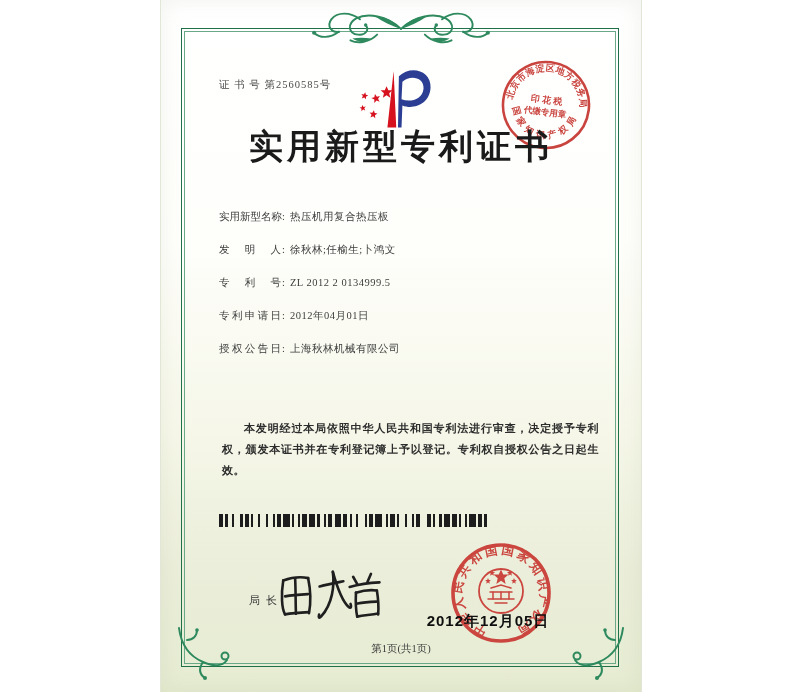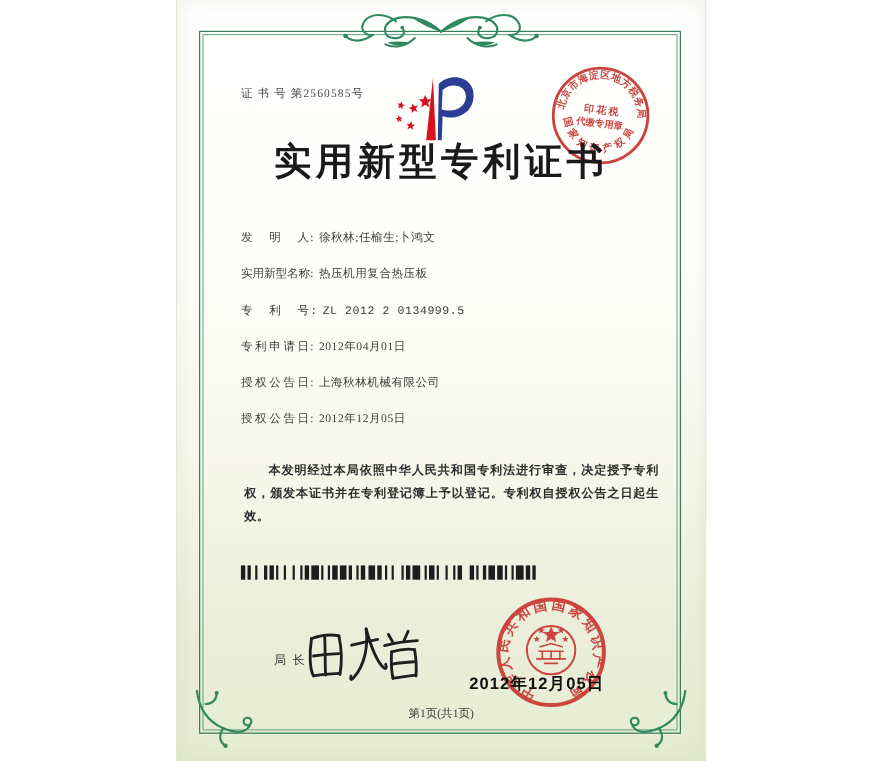--- a/index.html
+++ b/index.html
@@ -18,21 +18,21 @@
   .corner.br{right:14px;bottom:12px;}
   .corner.bl{left:14px;bottom:12px;transform:scaleX(-1);}
   .cert-no{position:absolute;left:58px;top:78px;font-size:10.5px;letter-spacing:1px;color:#4a4a4a;}
   .logo{position:absolute;left:193px;top:64px;width:88px;height:74px;}
   .stamp-tax{position:absolute;left:339px;top:59px;width:92px;height:92px;transform:rotate(7deg);opacity:.92;}
   .title{position:absolute;top:124px;left:0;right:0;margin:0;text-align:center;
     font-weight:700;font-size:34px;letter-spacing:4px;color:#1a1a1a;
     font-family:Liberation Serif, serif;}
   .fields{position:absolute;left:58px;top:207px;width:380px;font-size:10.5px;color:#3d3d3d;}
   .frow{height:20px;line-height:20px;margin-bottom:13px;white-space:nowrap;}
-  .frow.gap{margin-top:9px;font-family:Liberation Mono, monospace;}
+  .frow.gap{margin-top:9px;}
   .flabel{display:inline-block;width:62px;text-align:justify;text-align-last:justify;}
   .fcolon{margin:0 5px 0 1px;}
   .fvalue{letter-spacing:.5px;}
   .paras{position:absolute;left:45px;top:402px;width:409px;
     font-family:"Liberation Sans","DejaVu Sans",sans-serif;font-weight:700;
     font-size:11px;line-height:21px;color:#2d2d2d;text-align:justify;letter-spacing:.4px;}
   .paras p{margin:16px;text-indent:2em;}
   .barcode{position:absolute;left:58px;top:514px;width:268px;height:13px;display:flex;align-items:stretch;}
   .bc-bar{height:100%;flex:none;}
   .sig-title{position:absolute;left:88px;top:593px;font-size:11px;letter-spacing:6px;color:#333;}
@@ -125,36 +125,33 @@
         <textPath href="#taxBot" startOffset="50%" text-anchor="middle">国家知识产权局</textPath>
       </text>
       <text x="46" y="44" text-anchor="middle" font-size="9" font-weight="700" fill="#c5352f">印 花 税</text>
       <text x="46" y="56" text-anchor="middle" font-size="8.5" font-weight="700" fill="#c5352f">代缴专用章</text>
     </svg>
 
     <h1 class="title">实用新型专利证书</h1>
 
     <div class="fields">
       <div class="frow">
+        <span class="flabel">实用新型名称</span><span class="fcolon">:</span><span class="fvalue">热压机用复合热压板</span>
+      </div>
+      <div class="frow">
         <span class="flabel">发明人</span><span class="fcolon">:</span><span class="fvalue">徐秋林;任榆生;卜鸿文</span>
-      </div>
-      <div class="frow">
-        <span class="flabel">实用新型名称</span><span class="fcolon">:</span><span class="fvalue">热压机用复合热压板</span>
       </div>
       <div class="frow gap">
         <span class="flabel">专利号</span><span class="fcolon">:</span><span class="fvalue">ZL 2012 2 0134999.5</span>
       </div>
       <div class="frow">
         <span class="flabel">专利申请日</span><span class="fcolon">:</span><span class="fvalue">2012年04月01日</span>
       </div>
       <div class="frow">
         <span class="flabel">授权公告日</span><span class="fcolon">:</span><span class="fvalue">上海秋林机械有限公司</span>
-      </div>
-      <div class="frow">
-        <span class="flabel">授权公告日</span><span class="fcolon">:</span><span class="fvalue">2012年12月05日</span>
       </div>
     </div>
 
     <div class="paras">
       <p>本发明经过本局依照中华人民共和国专利法进行审查，决定授予专利权，颁发本证书并在专利登记簿上予以登记。专利权自授权公告之日起生效。</p>
     </div>
 
     <div class="barcode">
         <div class="bc-bar" style="width: 4.288px; background: rgb(29, 29, 29);"></div>
         <div class="bc-bar" style="width: 2.144px; background: transparent;"></div>

